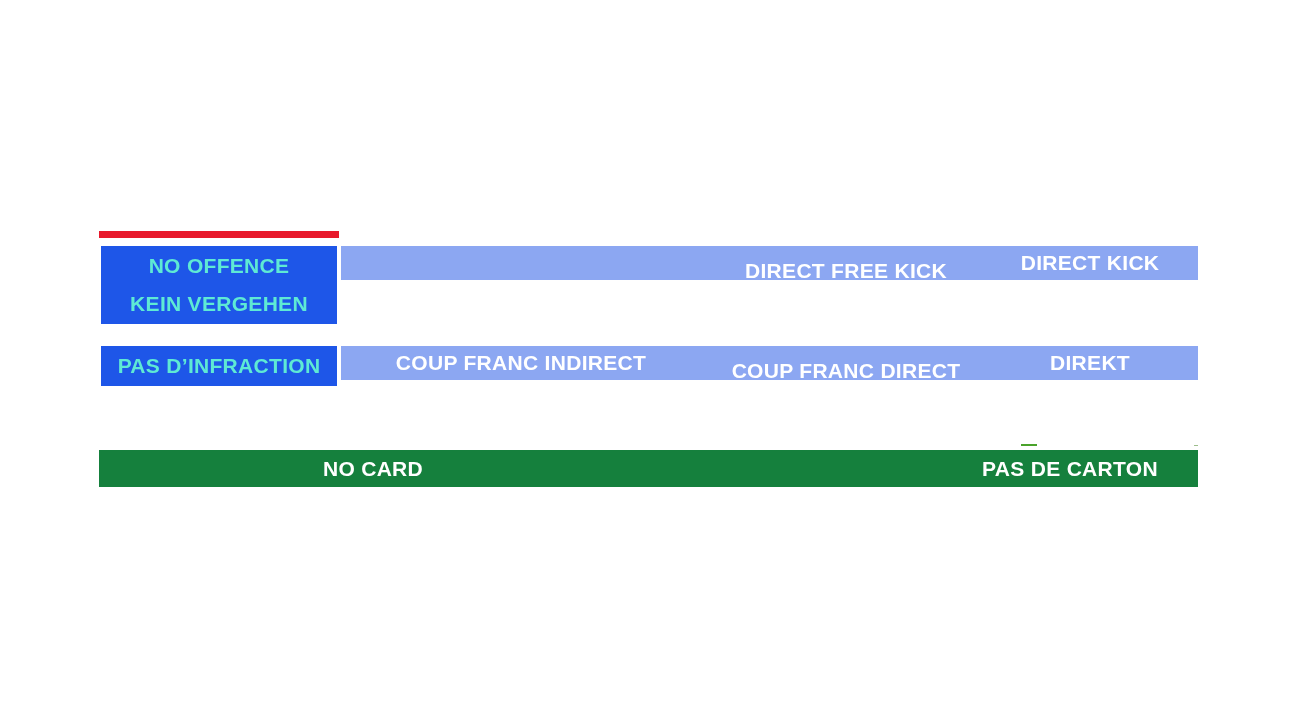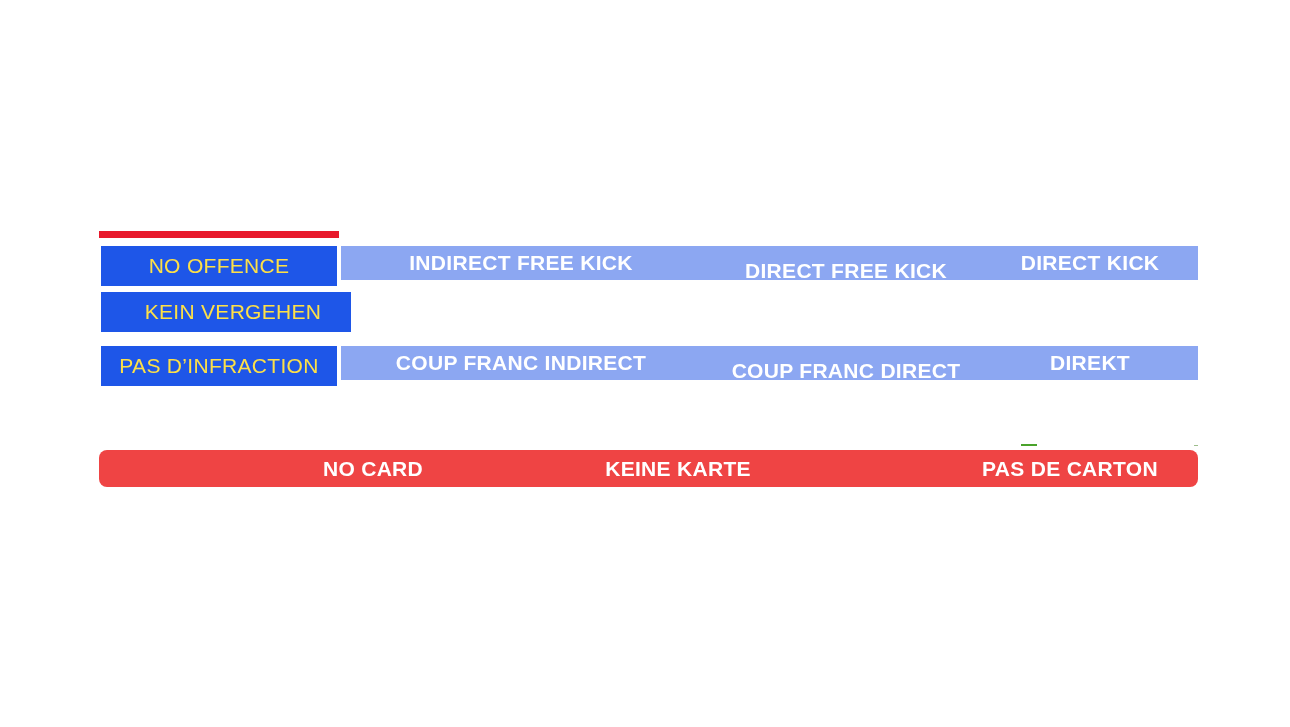--- a/index.html
+++ b/index.html
@@ -16,51 +16,50 @@
     left: 99px; top: 231px;
     width: 240px; height: 7px;
     background: #E8192C;
   }
   .offence-cell {
     position: absolute;
     left: 101px;
     width: 236px; height: 40px;
     background: #1E56E8;
     display: flex; align-items: center; justify-content: center;
-    color: #fde047;
-    font-size: 21px; font-weight: normal; letter-spacing: 0.3px;
+    color: #5eead4;
+    font-size: 21px; font-weight: bold; letter-spacing: 0.3px;
     white-space: nowrap;
   }
   .kick-bar {
     position: absolute;
     left: 341px;
     width: 857px; height: 34px;
     background: #8CA7F2;
   }
   .row-1 { top: 246px; }
-  .row-2 { top: 292px; padding-left: 14px; }
+  .row-2 { top: 284px; }
   .row-3 { top: 346px; }
   .bar-label {
     position: absolute;
     top: 0; height: 100%;
     transform: translateX(-50%);
     display: flex; align-items: center;
     color: #ffffff;
     font-size: 21px; font-weight: bold; letter-spacing: 0.3px;
     white-space: nowrap;
   }
   .pos-indirect { left: 180px; }
   .pos-direct   { left: 505px; margin-top: 8px; }
   .pos-penalty  { left: 749px; }
   .card-bar {
     position: absolute;
     left: 99px; top: 450px;
     width: 1099px; height: 37px;
-    background: #ef4444;
-    border-radius: 8px;
+    background: #15803d;
   }
   .pos-nocard   { left: 274px; }
   .pos-keine    { left: 579px; }
   .pos-carton   { left: 923px; margin-left: 48px; }
   .green-dash {
     position: absolute;
     left: 1021px; top: 444px;
     width: 16px; height: 2px;
     background: #4AA32B;
   }
@@ -75,21 +74,20 @@
 <body>
 
 <div class="stage">
 
   <div class="red-line"></div>
 
   <div class="offence-cell row-1">
     <span>NO OFFENCE</span>
   </div>
   <div class="kick-bar row-1">
-    <span class="bar-label pos-indirect">INDIRECT FREE KICK</span>
     <span class="bar-label pos-direct">DIRECT FREE KICK</span>
     <span class="bar-label pos-penalty">DIRECT KICK</span>
   </div>
 
   <div class="offence-cell row-2">
     <span>KEIN VERGEHEN</span>
   </div>
 
   <div class="offence-cell row-3">
     <span>PAS D’INFRACTION</span>
@@ -98,17 +96,16 @@
     <span class="bar-label pos-indirect">COUP FRANC INDIRECT</span>
     <span class="bar-label pos-direct">COUP FRANC DIRECT</span>
     <span class="bar-label pos-penalty">DIREKT</span>
   </div>
 
   <div class="green-dash"></div>
   <div class="green-dot"></div>
 
   <div class="card-bar">
     <span class="bar-label pos-nocard">NO CARD</span>
-    <span class="bar-label pos-keine">KEINE KARTE</span>
     <span class="bar-label pos-carton">PAS DE CARTON</span>
   </div>
 
 </div>
 
 </body></html>

